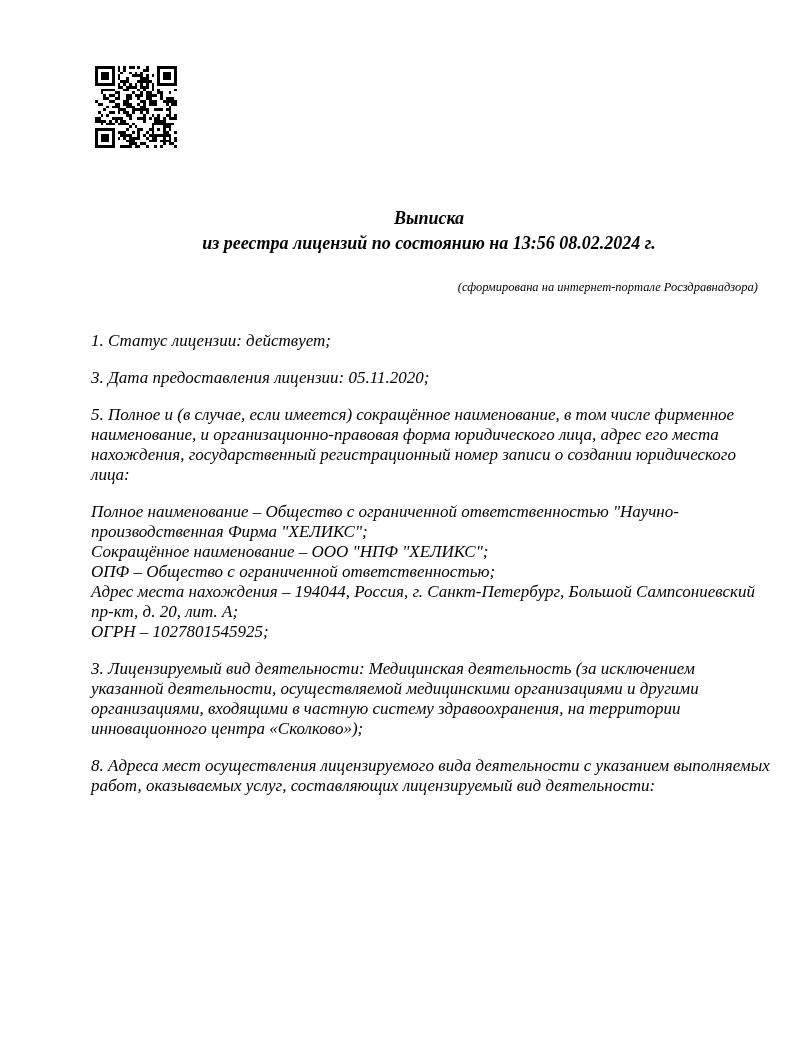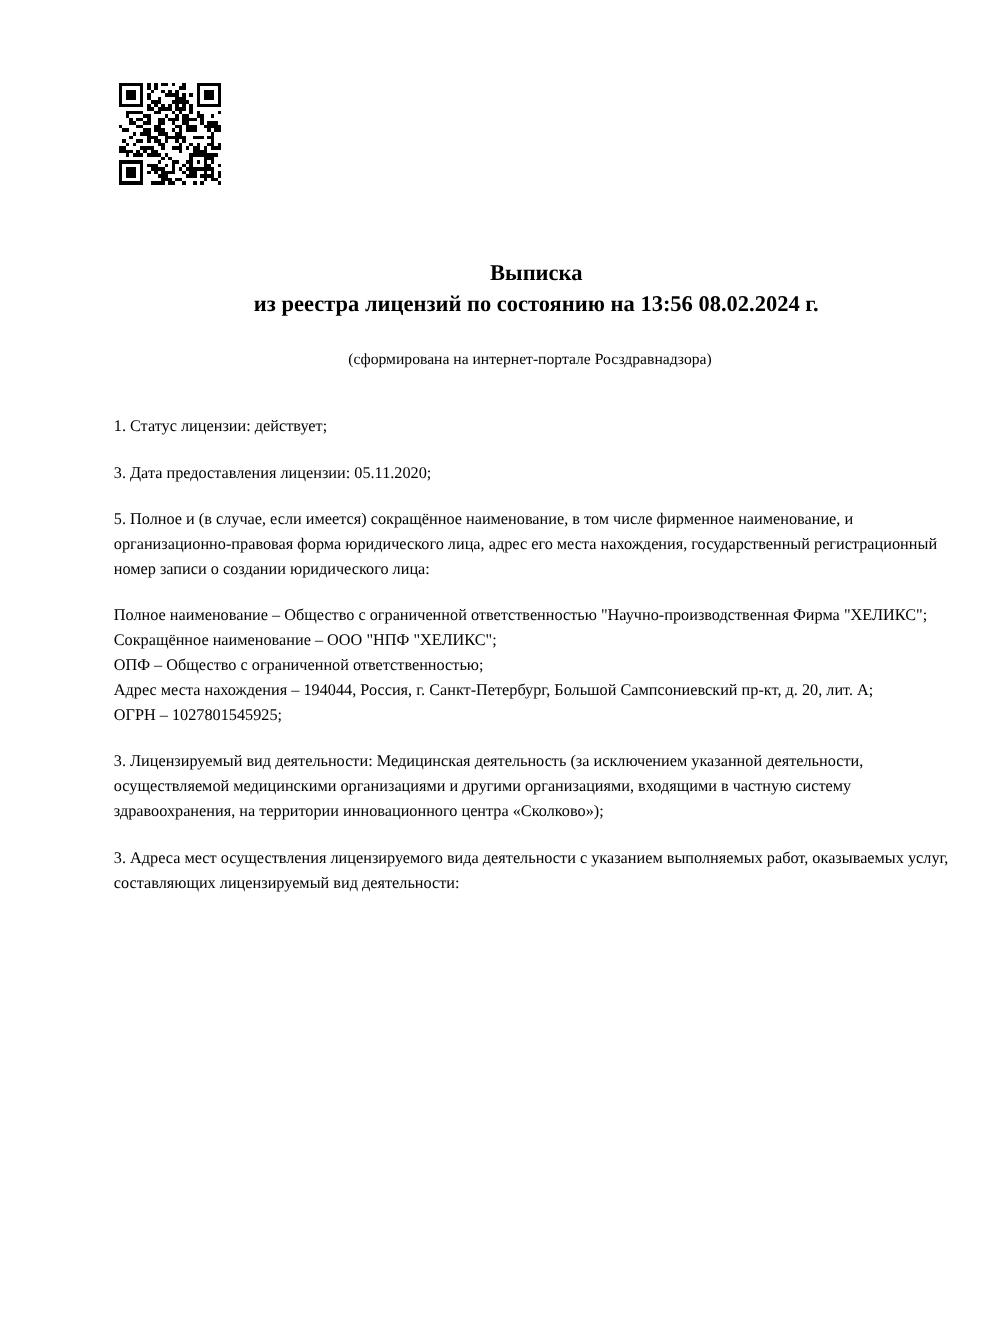--- a/index.html
+++ b/index.html
@@ -5,21 +5,21 @@
   html, body { margin: 0; padding: 0; }
   body {
     width: 790px;
     height: 1054px;
     background: #ffffff;
     position: relative;
     overflow: hidden;
     font-family: "Liberation Serif", "DejaVu Serif", serif;
     color: #000000;
   }
-  .page { position: absolute; inset: 0; background: #ffffff; }
+  .page { position: absolute; inset: 0; background: #ffffff; font-style: italic; }
   .qr {
     position: absolute;
     left: 95px;
     top: 66px;
     width: 82px;
     height: 82px;
   }
   .qr svg { display: block; width: 100%; height: 100%; }
   .title {
     position: absolute;
@@ -30,30 +30,30 @@
     font-weight: bold;
     font-size: 18px;
     line-height: 25px;
     white-space: nowrap;
   }
   .subtitle {
     position: absolute;
     left: 90px;
     top: 279px;
     width: 668px;
-    text-align: center;
+    text-align: right;
     font-size: 12.5px;
     line-height: 16px;
   }
   .body {
     position: absolute;
     left: 91px;
     top: 331px;
     width: 680px;
-    font-size: 13px;
+    font-size: 17px;
     line-height: 20px;
   }
   .para {
     margin: 0 0 17px 0;
     white-space: pre-line;
   }
 </style>
 </head>
 <body>
 
@@ -474,16 +474,16 @@
   <div class="body">
     <p class="para">1. Статус лицензии: действует;</p>
     <p class="para">3. Дата предоставления лицензии: 05.11.2020;</p>
     <p class="para">5. Полное и (в случае, если имеется) сокращённое наименование, в том числе фирменное наименование, и организационно-правовая форма юридического лица, адрес его места нахождения, государственный регистрационный номер записи о создании юридического лица:</p>
     <p class="para">Полное наименование – Общество с ограниченной ответственностью "Научно-производственная Фирма "ХЕЛИКС";
 Сокращённое наименование – ООО "НПФ "ХЕЛИКС";
 ОПФ – Общество с ограниченной ответственностью;
 Адрес места нахождения – 194044, Россия, г. Санкт-Петербург, Большой Сампсониевский пр-кт, д. 20, лит. А;
 ОГРН – 1027801545925;</p>
     <p class="para">3. Лицензируемый вид деятельности: Медицинская деятельность (за исключением указанной деятельности, осуществляемой медицинскими организациями и другими организациями, входящими в частную систему здравоохранения, на территории инновационного центра «Сколково»);</p>
-    <p class="para">3. Адреса мест осуществления лицензируемого вида деятельности с указанием выполняемых работ, оказываемых услуг, составляющих лицензируемый вид деятельности:</p>
+    <p class="para">8. Адреса мест осуществления лицензируемого вида деятельности с указанием выполняемых работ, оказываемых услуг, составляющих лицензируемый вид деятельности:</p>
   </div>
 
 </div>
 
 </body></html>

